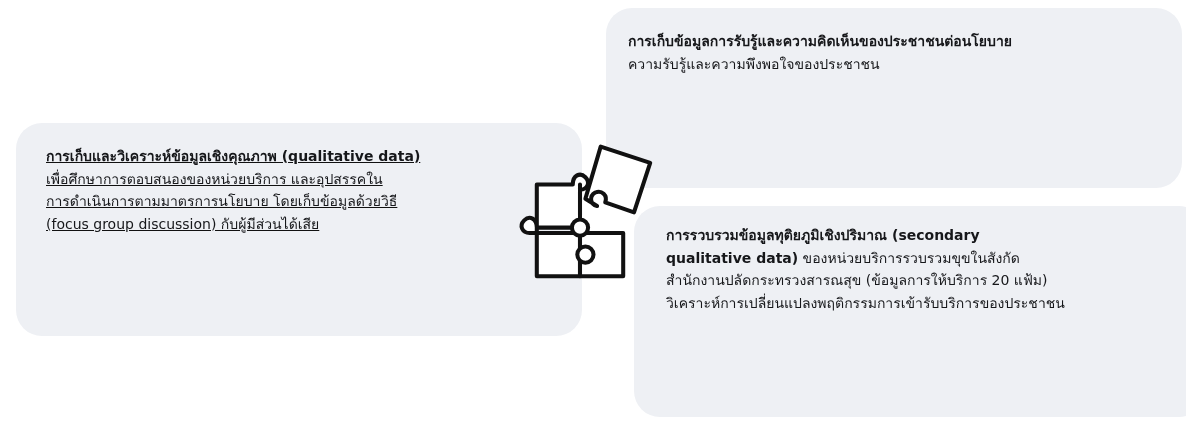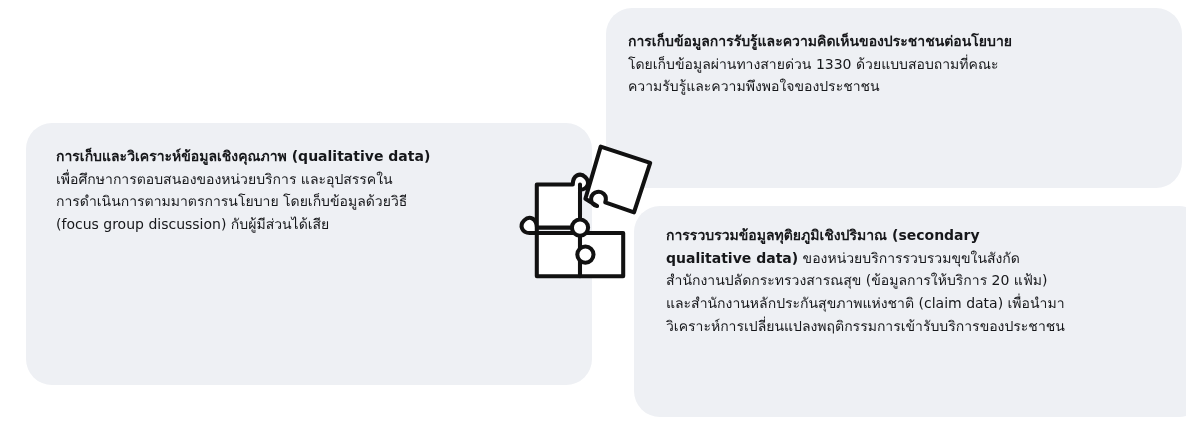--- a/index.html
+++ b/index.html
@@ -43,27 +43,28 @@
     left: 606px;
     top: 8px;
     width: 576px;
     height: 180px;
     padding-left: 22px;
     padding-right: 30px;
     padding-top: 22px;
   }
   
   #panel-qualitative {
-    left: 26px;
+    left: 16px;
     top: 123px;
     width: 566px;
-    height: 262px;
+    height: 213px;
     padding-left: 30px;
     padding-right: 22px;
     padding-top: 22px;
+    text-decoration: underline;
   }
   
   #panel-quantitative {
     left: 634px;
     top: 206px;
     width: 571px;
     height: 211px;
     padding-left: 32px;
     padding-right: 22px;
     padding-top: 18px;
@@ -76,36 +77,34 @@
     height: 180px;
   }
 </style>
 </head>
 <body>
 
 <div class="canvas">
 
   <div class="panel" id="panel-policy-awareness">
     <p class="title">การเก็บข้อมูลการรับรู้และความคิดเห็นของประชาชนต่อนโยบาย</p>
-    <p>โดยเก็บข้อมูลผ่านทางสายด่วน 1330 ด้วยแบบสอบถามที่คณะ</p>
     <p>ความรับรู้และความพึงพอใจของประชาชน</p>
   </div>
 
   <div class="panel" id="panel-qualitative">
     <p class="title">การเก็บและวิเคราะห์ข้อมูลเชิงคุณภาพ (qualitative data)</p>
     <p>เพื่อศึกษาการตอบสนองของหน่วยบริการ และอุปสรรคใน</p>
     <p>การดำเนินการตามมาตรการนโยบาย โดยเก็บข้อมูลด้วยวิธี</p>
     <p>(focus group discussion) กับผู้มีส่วนได้เสีย</p>
   </div>
 
   <div class="panel" id="panel-quantitative">
     <p class="title">การรวบรวมข้อมูลทุติยภูมิเชิงปริมาณ (secondary</p>
     <p><span class="title">qualitative data)</span><span> ของหน่วยบริการรวบรวมขุขในสังกัด</span></p>
     <p>สำนักงานปลัดกระทรวงสารณสุข (ข้อมูลการให้บริการ 20 แฟ้ม)</p>
-    <p>และสำนักงานหลักประกันสุขภาพแห่งชาติ (claim data) เพื่อนำมา</p>
     <p>วิเคราะห์การเปลี่ยนแปลงพฤติกรรมการเข้ารับบริการของประชาชน</p>
   </div>
 
   <svg id="puzzle" viewBox="0 0 200 200" xmlns="http://www.w3.org/2000/svg">
     <g fill="#ffffff" stroke="#111111" stroke-width="4.5" stroke-linejoin="round" stroke-linecap="round">
 
       <path d="M22 50 L62 50 C62 40 70 36 76 42 C82 48 78 56 70 56 L70 50 L70 98
                L22 98 C22 88 14 84 8 90 C2 96 6 104 14 104 L22 104 Z
                M70 98 L22 98" transform="translate(10,6)"></path>
 

